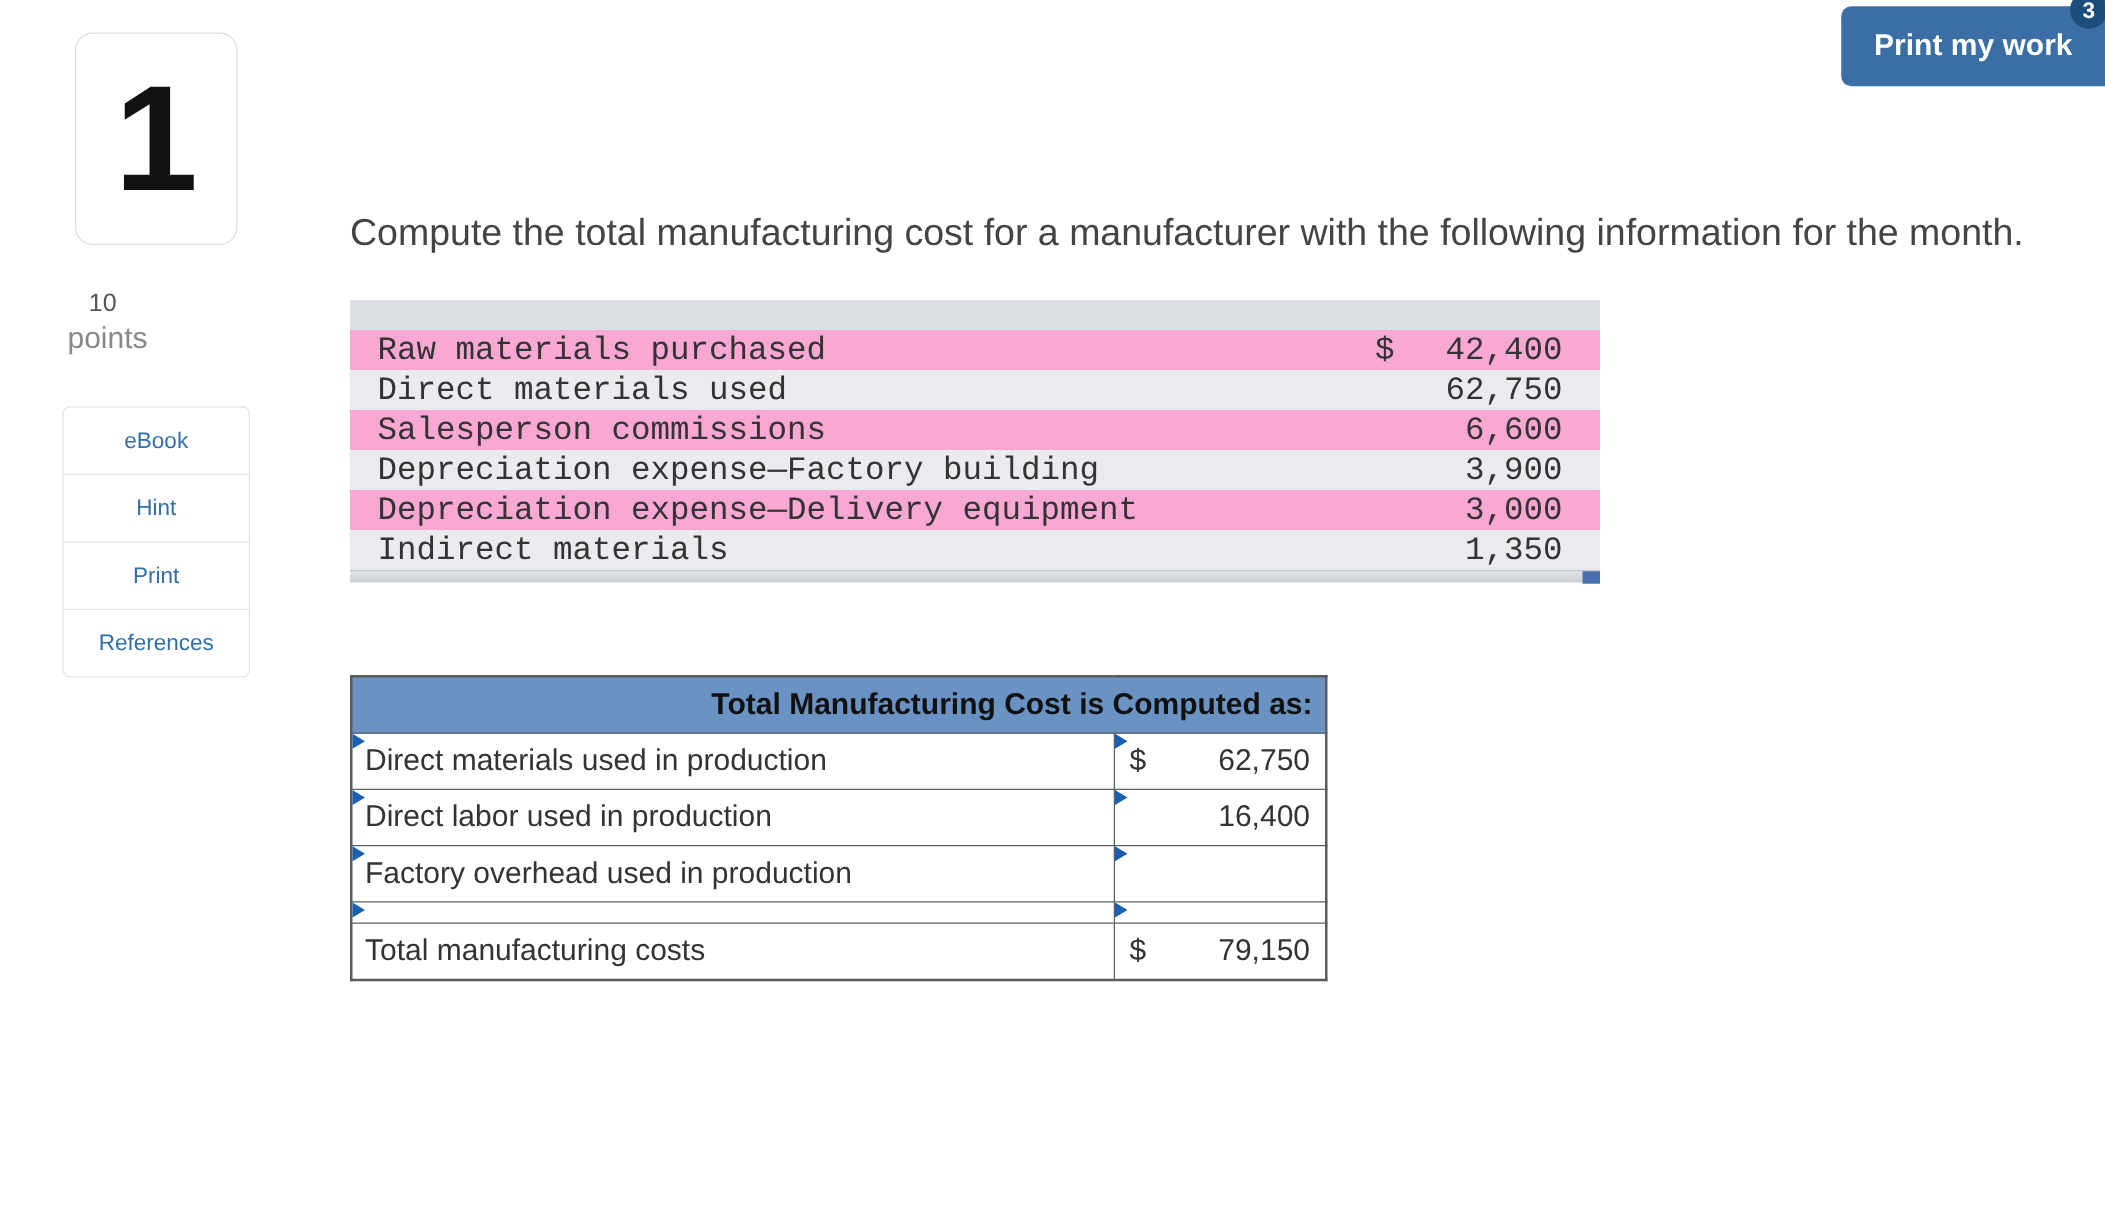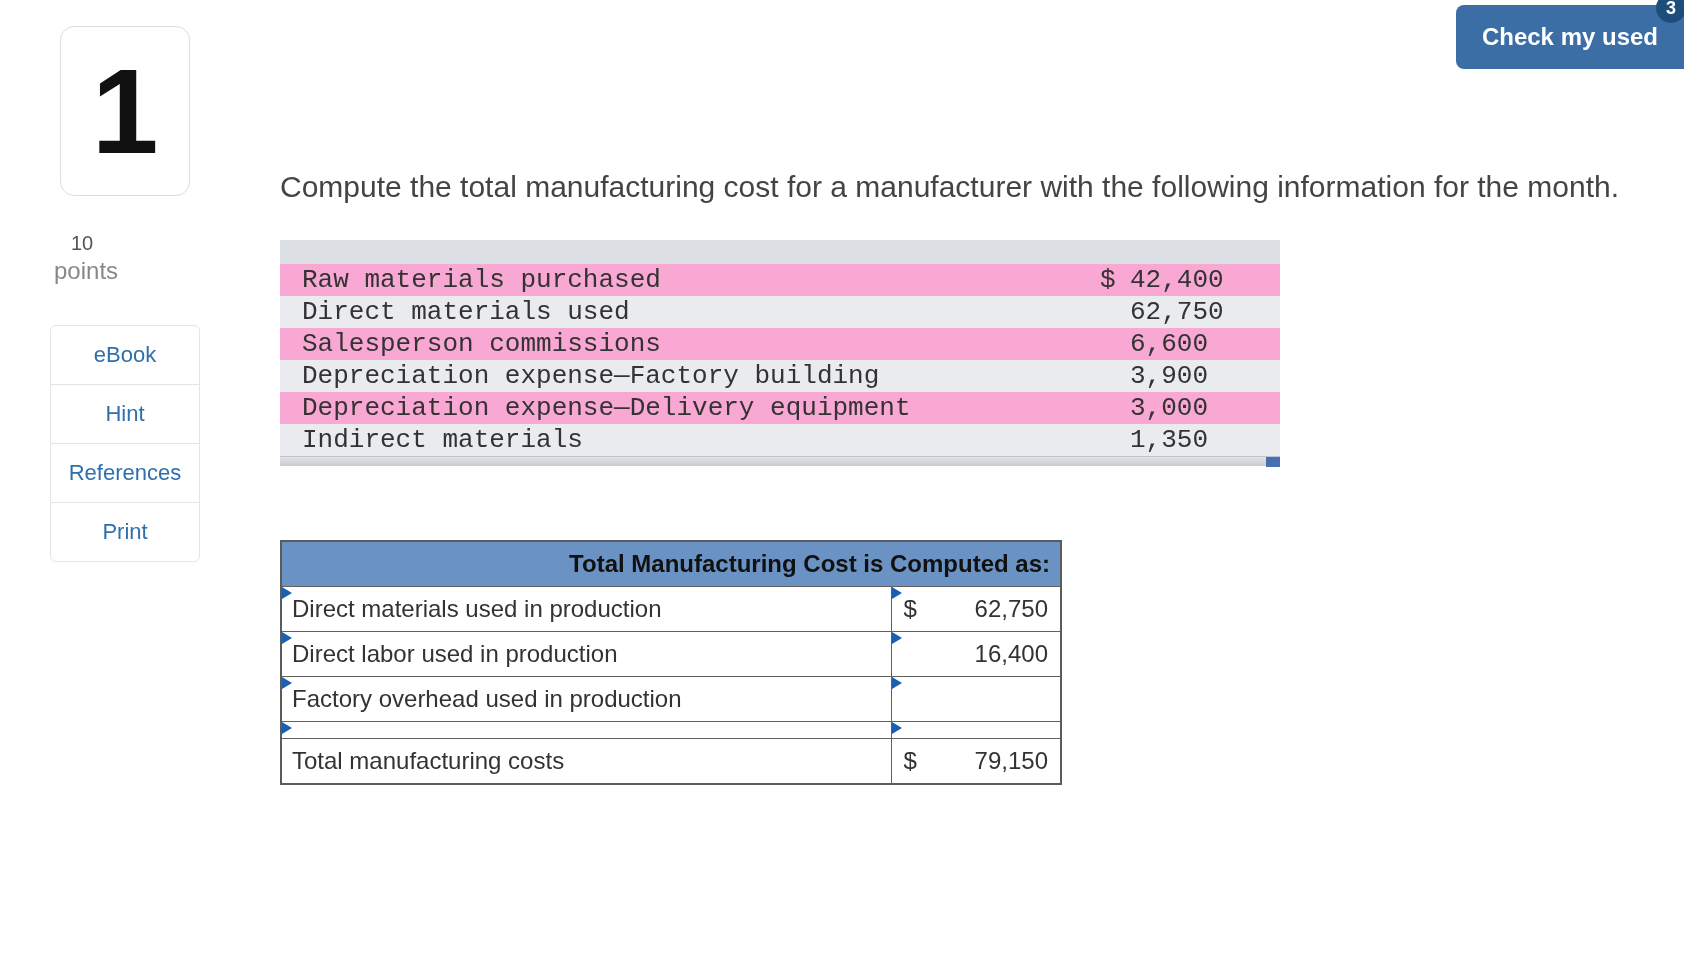--- a/index.html
+++ b/index.html
@@ -77,21 +77,21 @@
     margin-top: 2px;
   }
   .side-links {
     border: 1px solid #e4e4e4;
     border-radius: 6px;
     overflow: hidden;
   }
   .side-link {
     padding: 16px 0;
     text-align: center;
-    font-size: 22px;
+    font-size: 18px;
     color: #2f6fab;
     border-bottom: 1px solid #e4e4e4;
     cursor: pointer;
   }
   .side-link:last-child { border-bottom: none; }
   .main {
     position: absolute;
     left: 280px;
     top: 170px;
     width: 1400px;
@@ -120,20 +120,21 @@
     padding: 1px 20px 1px 22px;
   }
   .info-row.stripe { background: #e9ebee; }
   .info-label { flex: 1; }
   .info-currency {
     width: 30px;
     text-align: left;
   }
   .info-value {
     width: 130px;
+    text-align: right;
     padding-right: 10px;
   }
   .info-bottom-bar {
     height: 10px;
     background: linear-gradient(to bottom, #e1e3e7 0%, #c9ccd3 100%);
     border-top: 1px solid #bfc3cc;
   }
   .info-bottom-accent {
     float: right;
     width: 14px;
@@ -181,39 +182,39 @@
   }
   .val-dollar { padding-left: 2px; }
   .val-num { text-align: right; flex: 1; padding-right: 2px; }
 </style>
 </head>
 <body>
 
 <div class="page">
 
   <div class="check-my-work">
-    <span>Check my used</span>
+    <span>Print my work</span>
     <div class="check-badge">
       <span>3</span>
     </div>
   </div>
 
   <div class="left-col">
     <div class="qnum-box">
       <span>1</span>
     </div>
     <div class="points-block">
       <div class="points-num">10</div>
       <div class="points-label">points</div>
     </div>
     <div class="side-links">
       <div class="side-link">eBook</div>
       <div class="side-link">Hint</div>
+      <div class="side-link">Print</div>
       <div class="side-link">References</div>
-      <div class="side-link">Print</div>
     </div>
   </div>
 
   <div class="main">
     <div class="prompt">Compute the total manufacturing cost for a manufacturer with the following information for the month.</div>
 
     <div class="info-block">
       <div class="info-header-bar"></div>
       <div class="info-body" id="info-body">
           <div class="info-row">

